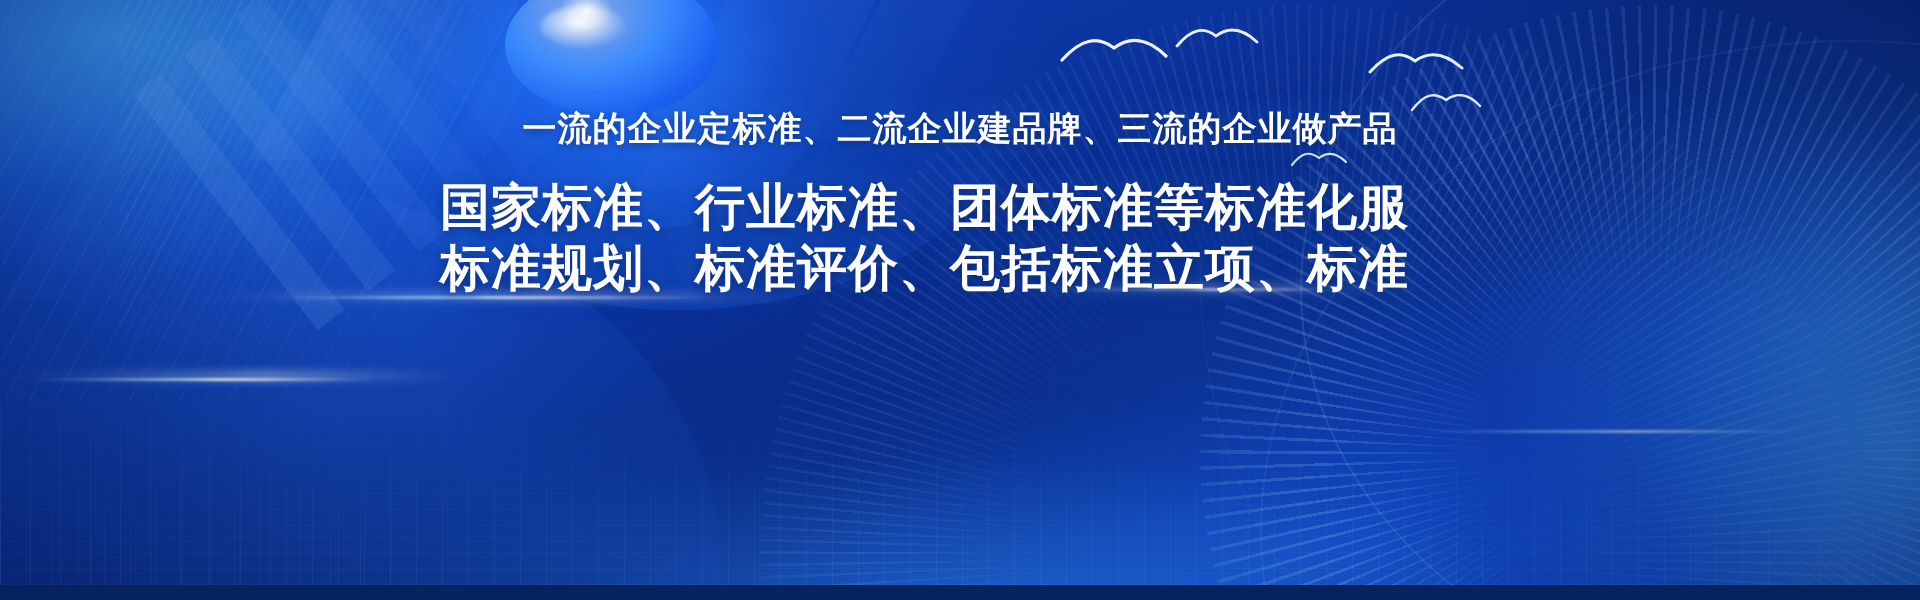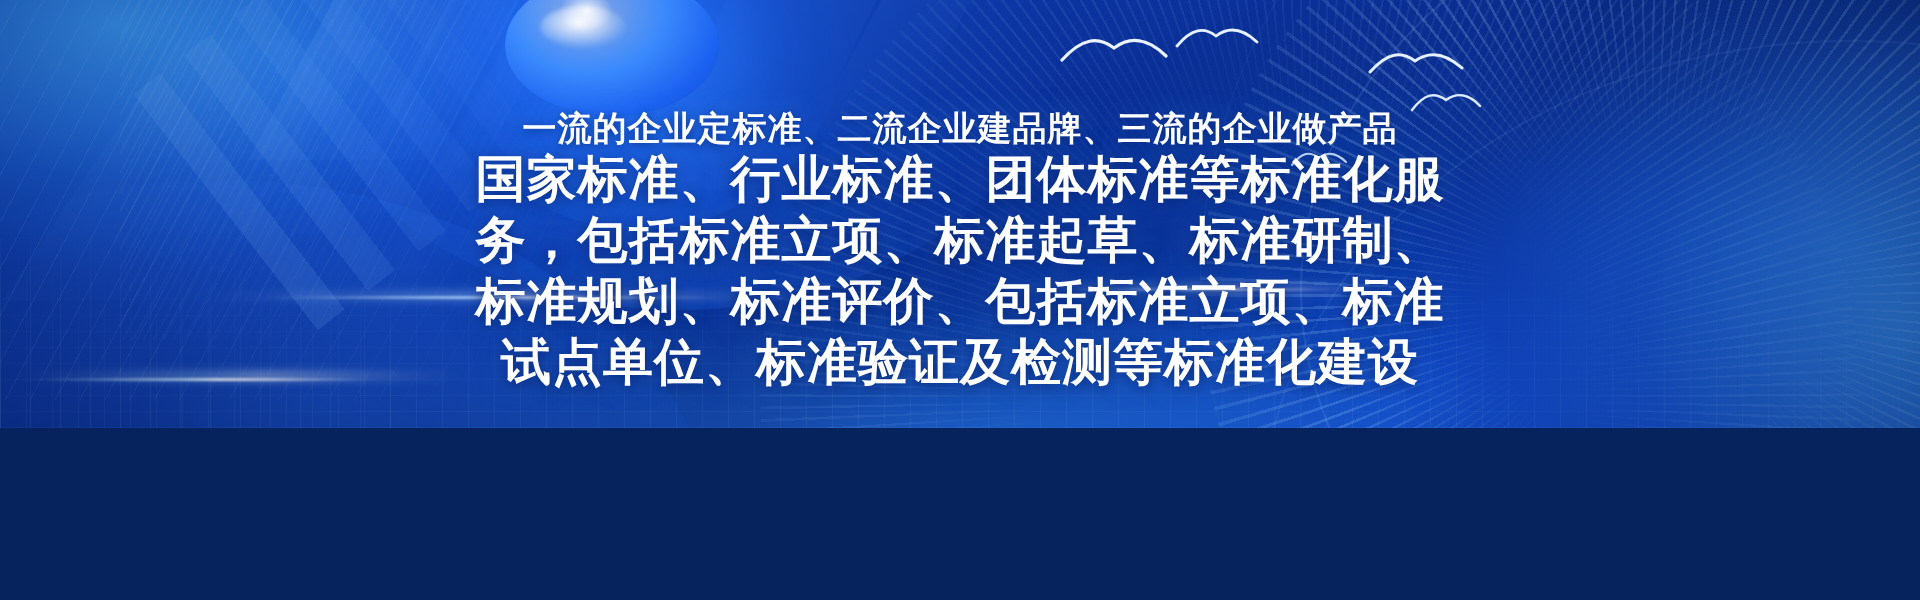--- a/index.html
+++ b/index.html
@@ -2,21 +2,21 @@
 <html><head>
 <meta charset="utf-8">
 <title>Banner</title>
 <style>
   html,body{margin:0;padding:0;background:#07235e;}
   *{box-sizing:border-box;}
 
   #banner{
     position:relative;
     width:1920px;
-    height:428px;
+    height:585px;
     overflow:hidden;
     font-family:"Liberation Sans","DejaVu Sans",sans-serif;
     background:
       radial-gradient(ellipse 900px 520px at 14% 18%, rgba(30,110,255,0.55) 0%, rgba(18,70,200,0.18) 48%, rgba(10,40,140,0) 72%),
       radial-gradient(ellipse 1100px 700px at 72% 95%, rgba(20,86,230,0.55) 0%, rgba(12,52,170,0.20) 52%, rgba(8,32,120,0) 78%),
       radial-gradient(ellipse 700px 420px at 96% 55%, rgba(35,120,255,0.48) 0%, rgba(14,60,190,0.12) 55%, rgba(8,32,120,0) 80%),
       linear-gradient(160deg,#1352d8 0%,#0e3fb5 18%,#0a2f94 42%,#082777 62%,#0a2f8f 82%,#0d3aa8 100%);
   }
 
   
@@ -193,22 +193,22 @@
     margin-top:108px;
     font-size:34px;
     line-height:1.2;
     font-weight:700;
     color:#ffffff;
     letter-spacing:1px;
     text-shadow:0 2px 10px rgba(0,30,110,0.75), 0 0 26px rgba(60,150,255,0.45);
     white-space:nowrap;
   }
   .body-block{
+    margin-top:28px;
     width:1040px;
-    text-align:center;
   }
   .body-line{
     font-size:50px;
     line-height:1.22;
     font-weight:700;
     color:#ffffff;
     letter-spacing:1px;
     text-shadow:0 3px 14px rgba(0,25,100,0.80), 0 0 30px rgba(60,150,255,0.40);
     white-space:nowrap;
   }
@@ -283,19 +283,17 @@
       <path d="M2 17 C12 4 20 3 29 10 C38 3 47 5 56 14" fill="none" stroke="#d6e6ff" stroke-width="2.1" stroke-linecap="round"></path>
     </svg>
   </div>
 
   <div class="layer vignette"></div>
 
   <div class="content">
     <div class="headline">一流的企业定标准、二流企业建品牌、三流的企业做产品</div>
     <div class="body-block">
       <div class="body-line">国家标准、行业标准、团体标准等标准化服</div>
-      <div class="body-line">务，包括标准立项、标准起草、标准研制、</div>
       <div class="body-line">标准规划、标准评价、包括标准立项、标准</div>
-      <div class="body-line">试点单位、标准验证及检测等标准化建设</div>
     </div>
   </div>
 
 </div>
 
 </body></html>

